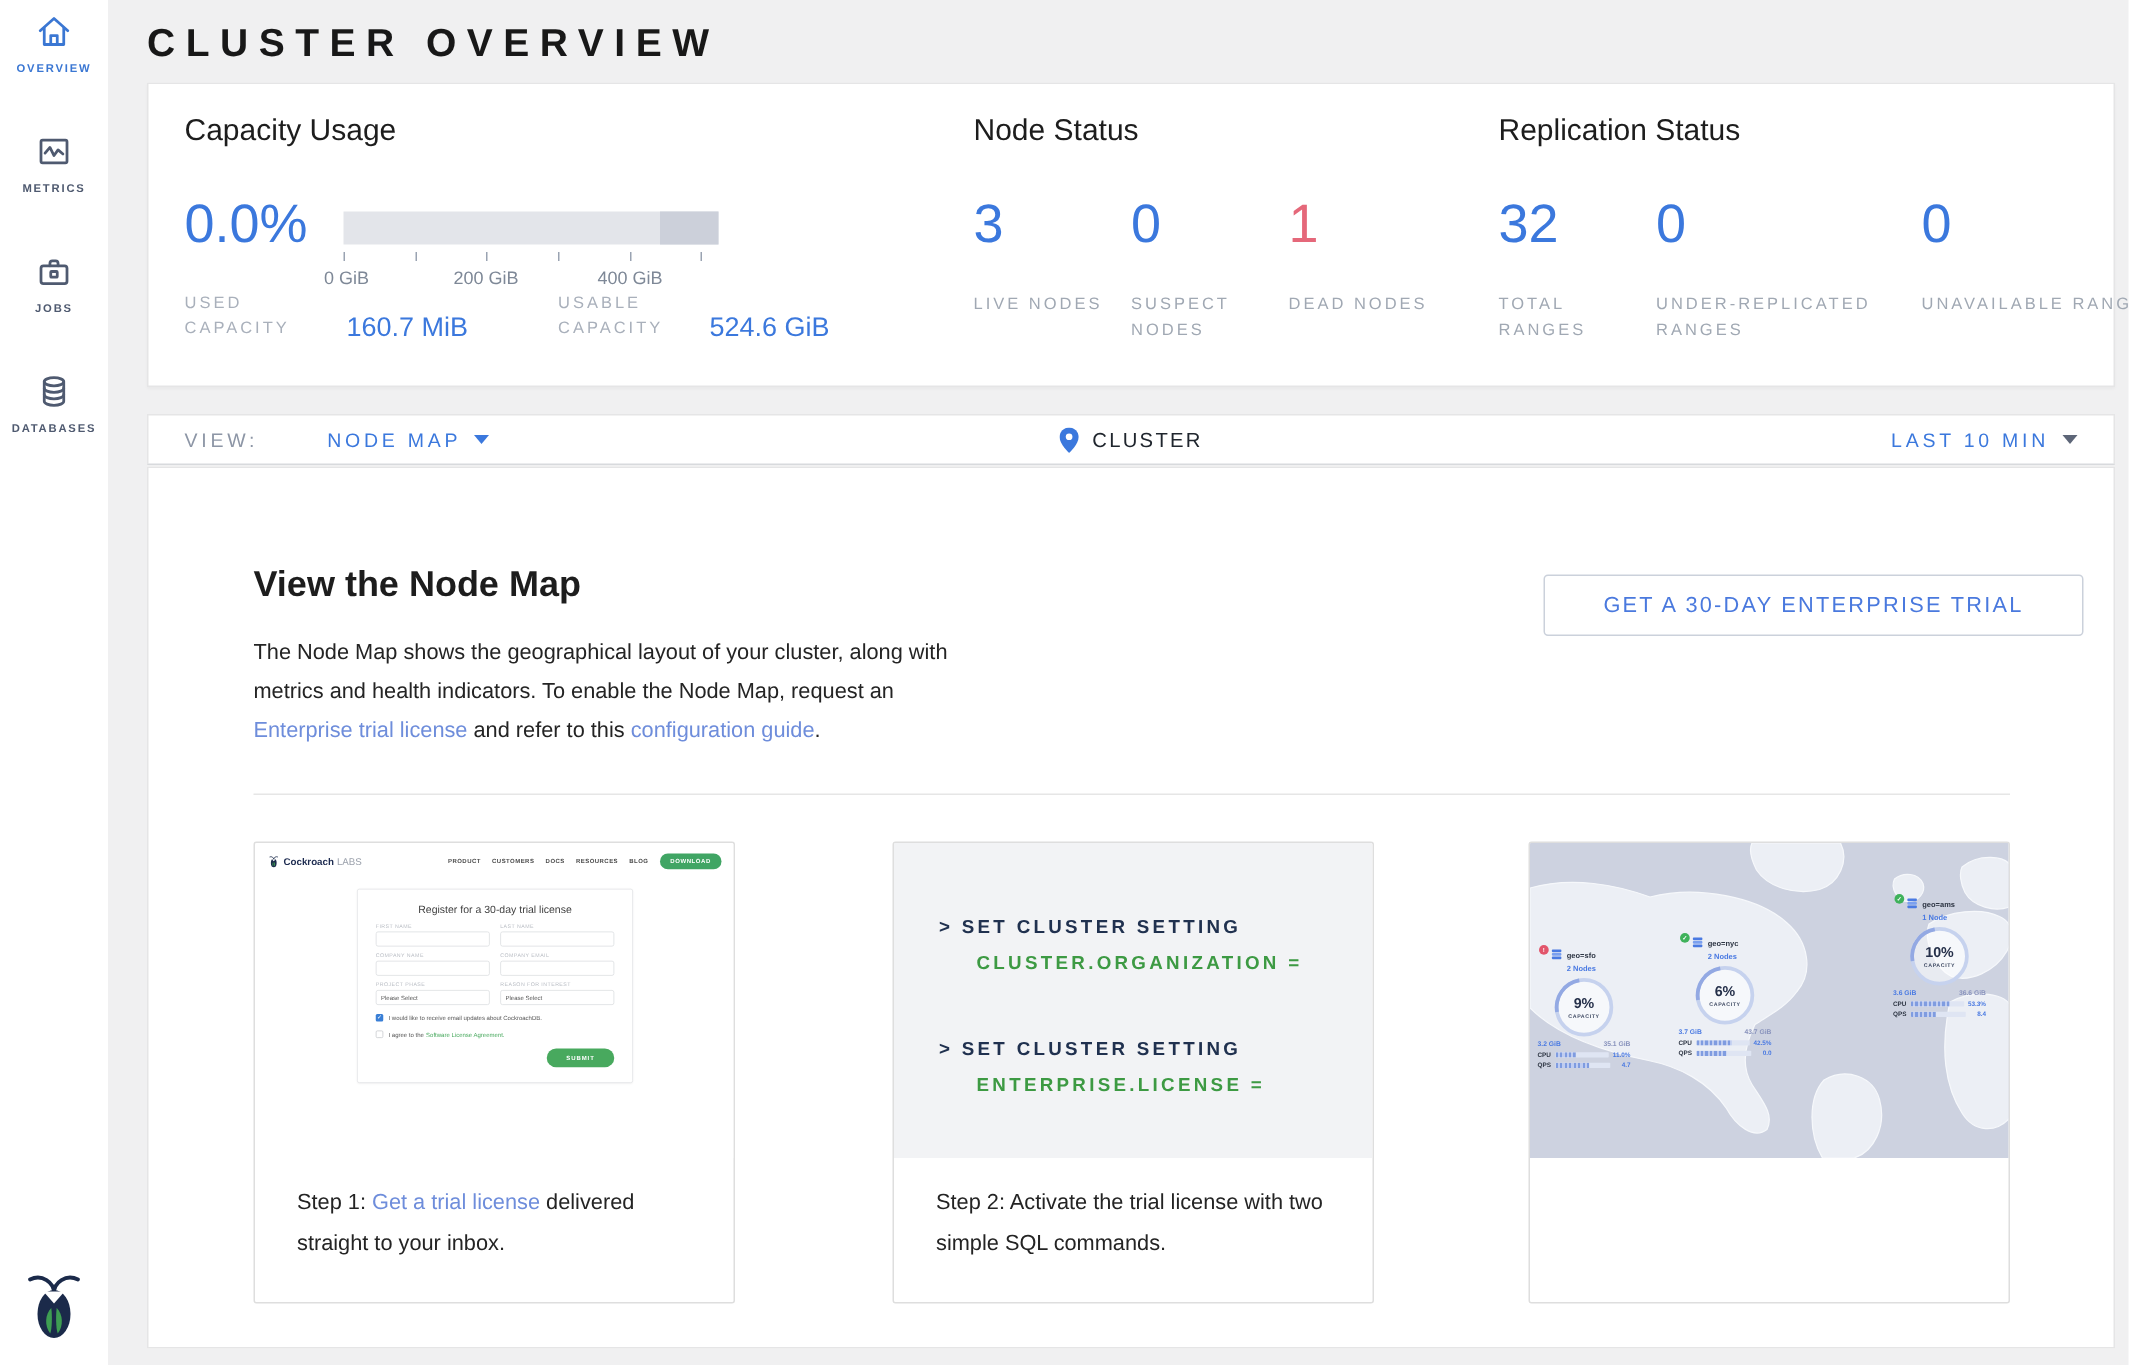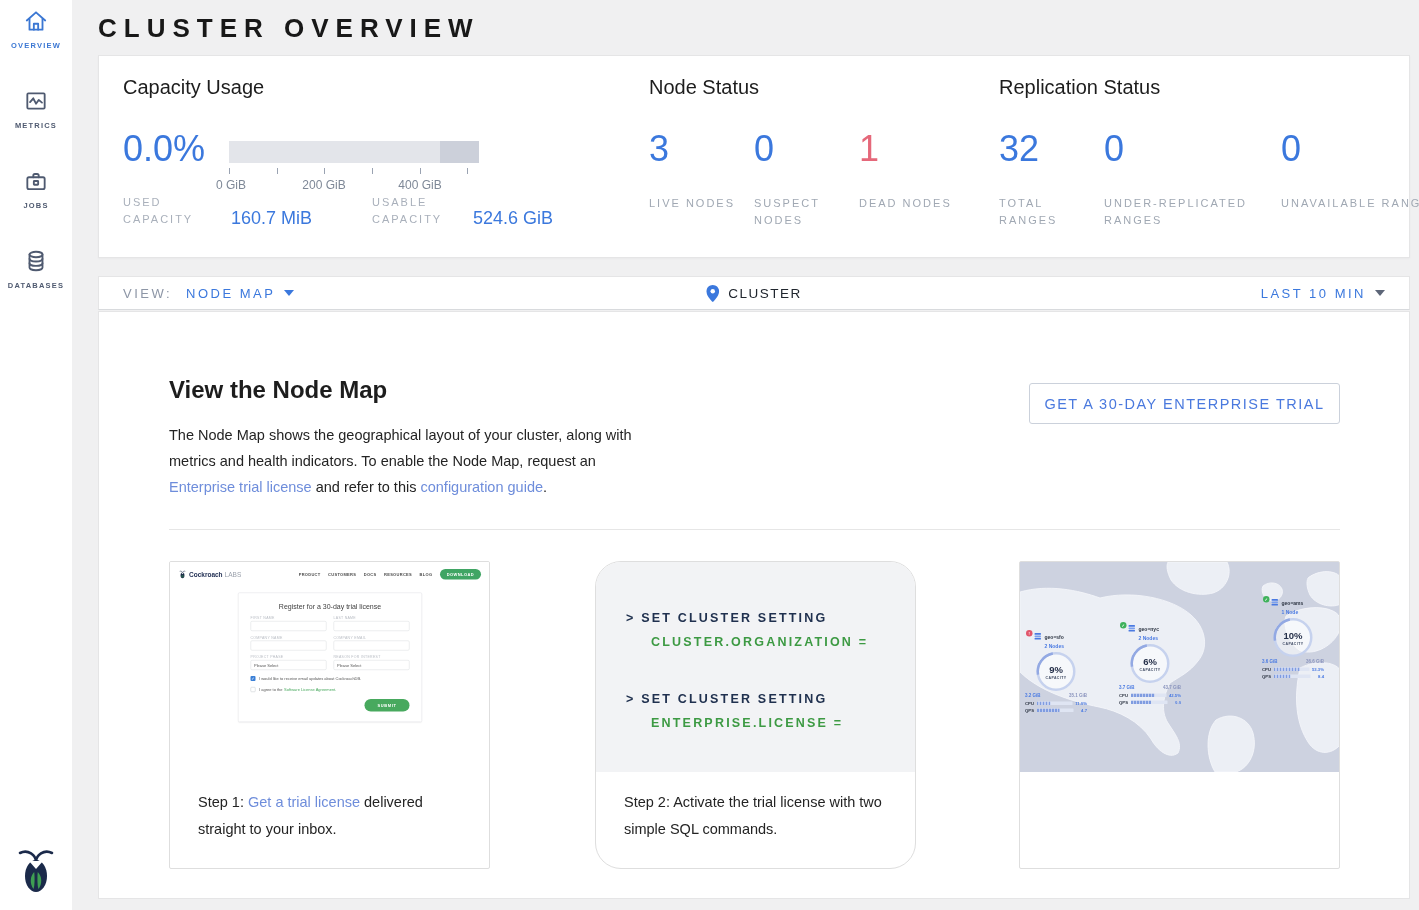--- a/index.html
+++ b/index.html
@@ -26,35 +26,35 @@
   .cap-bar { position:absolute; left:130px; top:85px; width:250px; height:22px; background:#e3e5ea; }
   .cap-bar .dark { position:absolute; right:0; top:0; height:100%; width:15.7%; background:#ccd0da; }
   .tick { position:absolute; top:112px; width:1px; height:6px; background:#9aa3b2; }
   .tick-lbl { position:absolute; top:122px; font-size:12px; color:#7e8897; transform:translateX(-50%); white-space:nowrap; }
   .sub-label { position:absolute; font-size:11px; letter-spacing:2px; color:#a9b0bb; line-height:17px; width:110px; }
   .sub-value { position:absolute; font-size:18px; color:#3b78dd; }
   .stat-label { position:absolute; font-size:11px; letter-spacing:2px; color:#a0a8b3; line-height:17px; top:139px; width:95px; }
   .stat-label.wide { width:160px; }
 
   
-  .view-bar { position:absolute; left:98px; top:276px; width:1312px; height:34px; background:#fff; border:1px solid #e5e5e6; border-bottom:1px solid #d8dadd; display:flex; align-items:center; padding:0 24px; }
+  .view-bar { position:absolute; left:98px; top:276px; width:1312px; height:34px; background:#fff; border:1px solid #e5e5e6; border-bottom:1px solid #d8dadd; display:flex; align-items:center; padding:0 24px;gap:32px; }
   .view-bar .vlabel { font-size:13px; letter-spacing:2.5px; color:#8d96a6; }
   .view-bar .vvalue { font-size:13px; letter-spacing:2.5px; color:#3b78dd; margin-left:14px; cursor:pointer; display:flex; align-items:center; }
   .caret { display:inline-block; width:0; height:0; border-left:5px solid transparent; border-right:5px solid transparent; border-top:6px solid #3b78dd; margin-left:9px; }
   .caret.gray { border-top-color:#5d6678; }
   .scope { position:absolute; left:50%; transform:translateX(-50%); display:flex; align-items:center; font-size:13.5px; letter-spacing:1.5px; color:#20262e; font-weight:500; }
   .scope svg { margin-right:9px; }
   .time-range { margin-left:auto; font-size:13px; letter-spacing:2.5px; color:#3b78dd; cursor:pointer; display:flex; align-items:center; }
 
   
   .main-card { position:absolute; left:98px; top:311px; width:1312px; height:588px; background:#fff; border:1px solid #e5e5e6; }
   .nm-heading { position:absolute; left:70px; top:64px; font-size:24px; font-weight:600; color:#1d1d1d; }
   .nm-desc { position:absolute; left:70px; top:110px; width:470px; font-size:14.5px; line-height:26px; color:#242424; }
   .link { color:#6e8ddb; cursor:pointer; }
-  .trial-btn { position:absolute; left:930px; top:71px; width:311px; height:41px; background:#fff; border:1px solid #cbd1db; border-radius:3px; color:#4a79de; font-size:14.5px; letter-spacing:1.5px; font-family:"Liberation Sans",sans-serif; cursor:pointer; }
+  .trial-btn { position:absolute; left:930px; top:71px; width:360px; height:41px; background:#fff; border:1px solid #cbd1db; border-radius:3px; color:#4a79de; font-size:14.5px; letter-spacing:1.5px; font-family:"Liberation Sans",sans-serif; cursor:pointer; }
   .divider { position:absolute; left:70px; top:217px; width:1171px; border-top:1px solid #e6e6e6; }
 
   .step-card { position:absolute; top:249px; width:321px; height:308px; background:#fff; border:1px solid #dedede; border-radius:2px; overflow:hidden; }
   .step-card .img { position:relative; width:100%; height:210px; overflow:hidden; }
   .card-caption { padding:17px 24px 0 28px; font-size:14.5px; line-height:27px; color:#242424; }
   .card-caption b { font-weight:400; }
 
   
   .site-inner { position:absolute; left:0; top:0; width:640px; height:420px; transform:scale(0.5); transform-origin:0 0; background:#fff; padding:14px 18px; }
   .mini-head { display:flex; align-items:center; }
@@ -294,21 +294,21 @@
             </div>
           <div class="reg-submit-row">
               <span class="submit-pill">SUBMIT</span>
             </div>
         </div>
       </div>
     </div>
     <div class="card-caption"><b>Step 1:</b><span> </span><span class="link">Get a trial license</span><span> delivered straight to your inbox.</span></div>
   </div>
 
-  <div class="step-card" style="left:496px;border-radius:26px;">
+  <div class="step-card" style="left:496px;">
     <div class="img">
       <div class="sql">
         <div class="block">
           <div class="prompt">&gt; SET CLUSTER SETTING</div>
           <div class="setting">CLUSTER.ORGANIZATION =</div>
         </div>
         <div class="block">
           <div class="prompt">&gt; SET CLUSTER SETTING</div>
           <div class="setting">ENTERPRISE.LICENSE =</div>
         </div>

